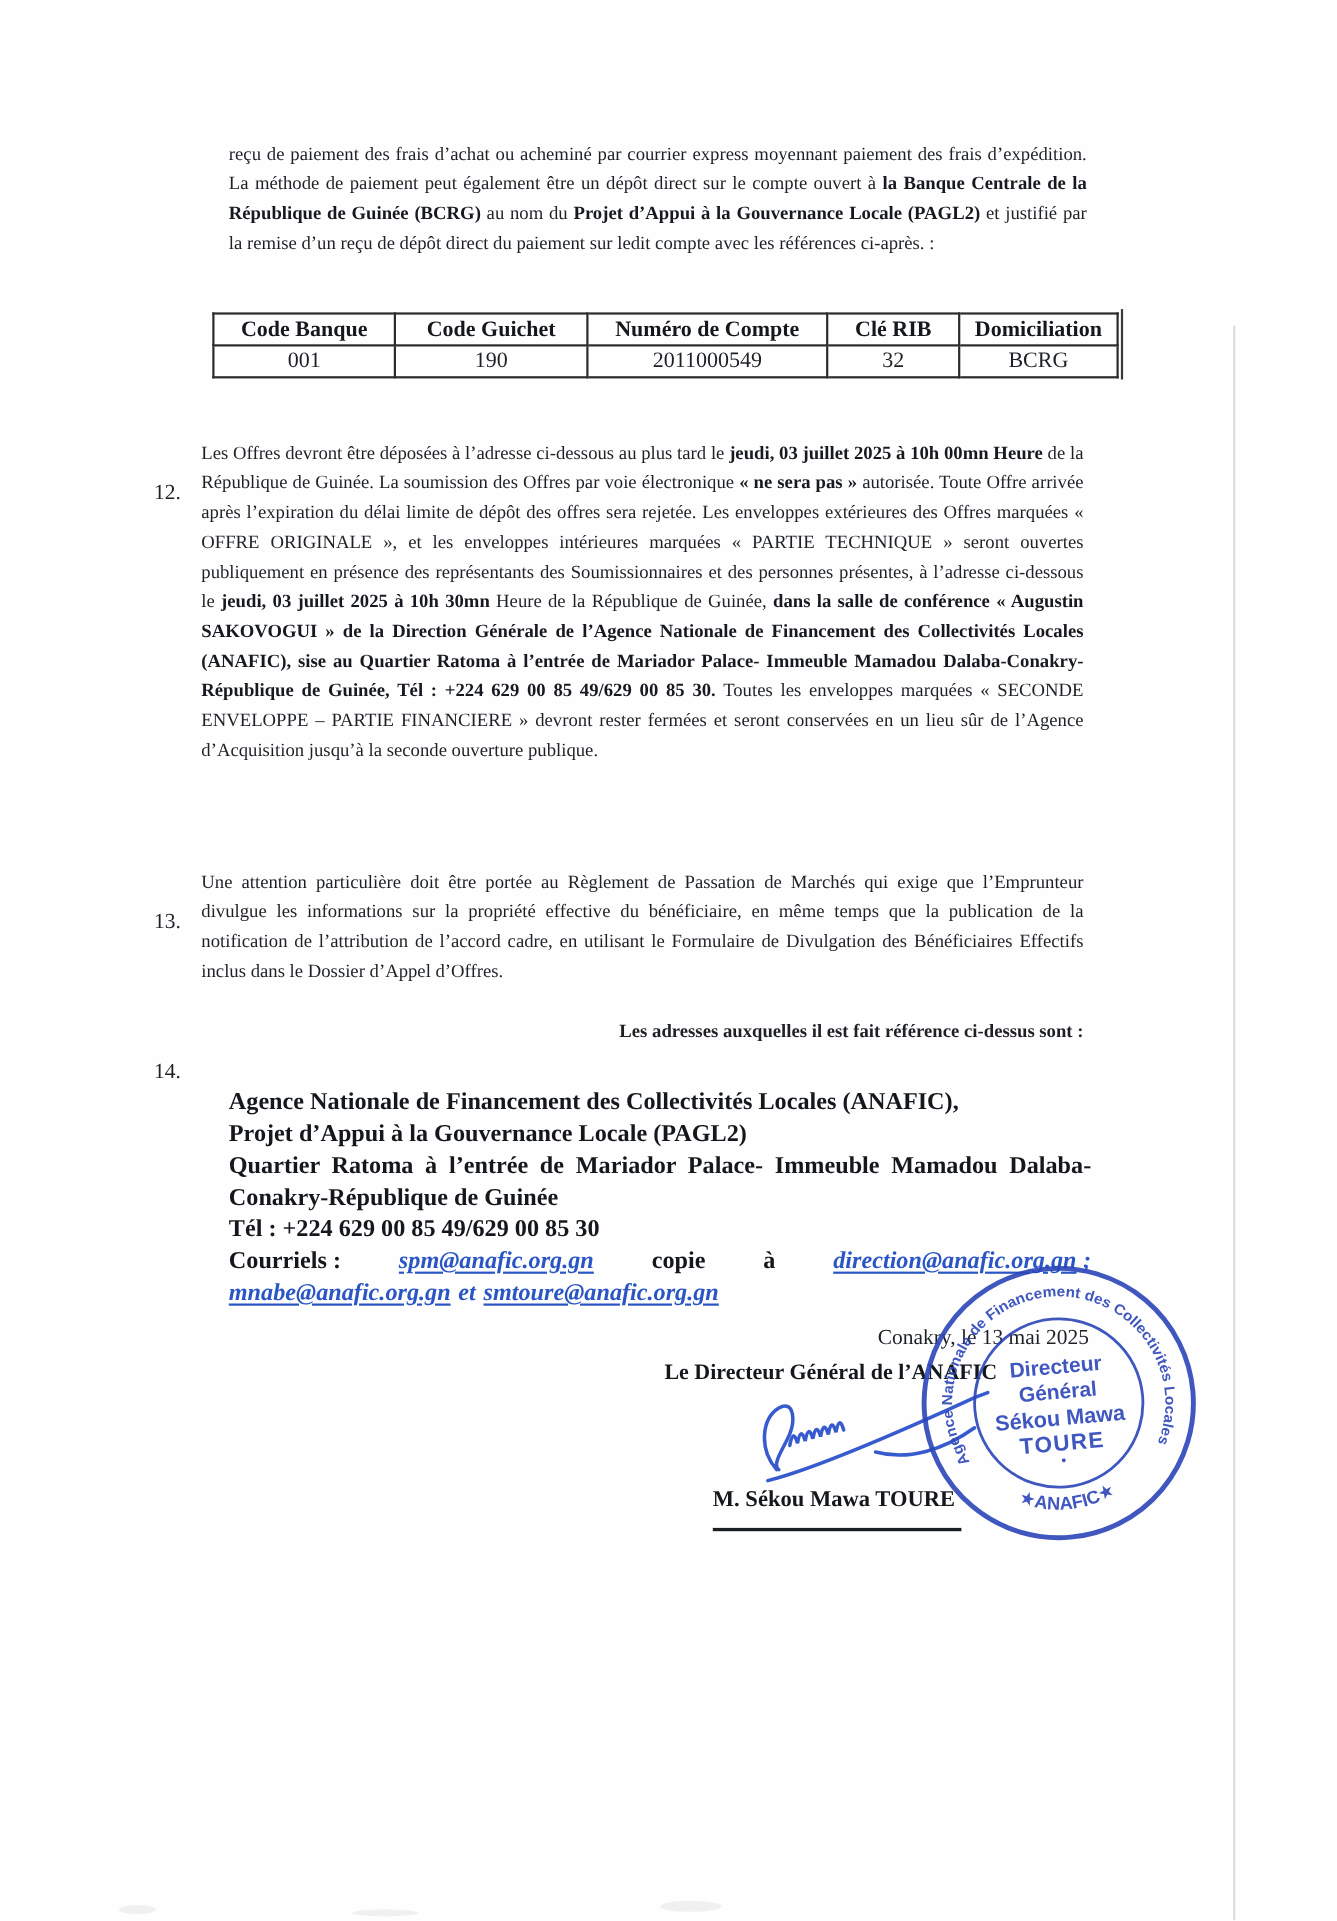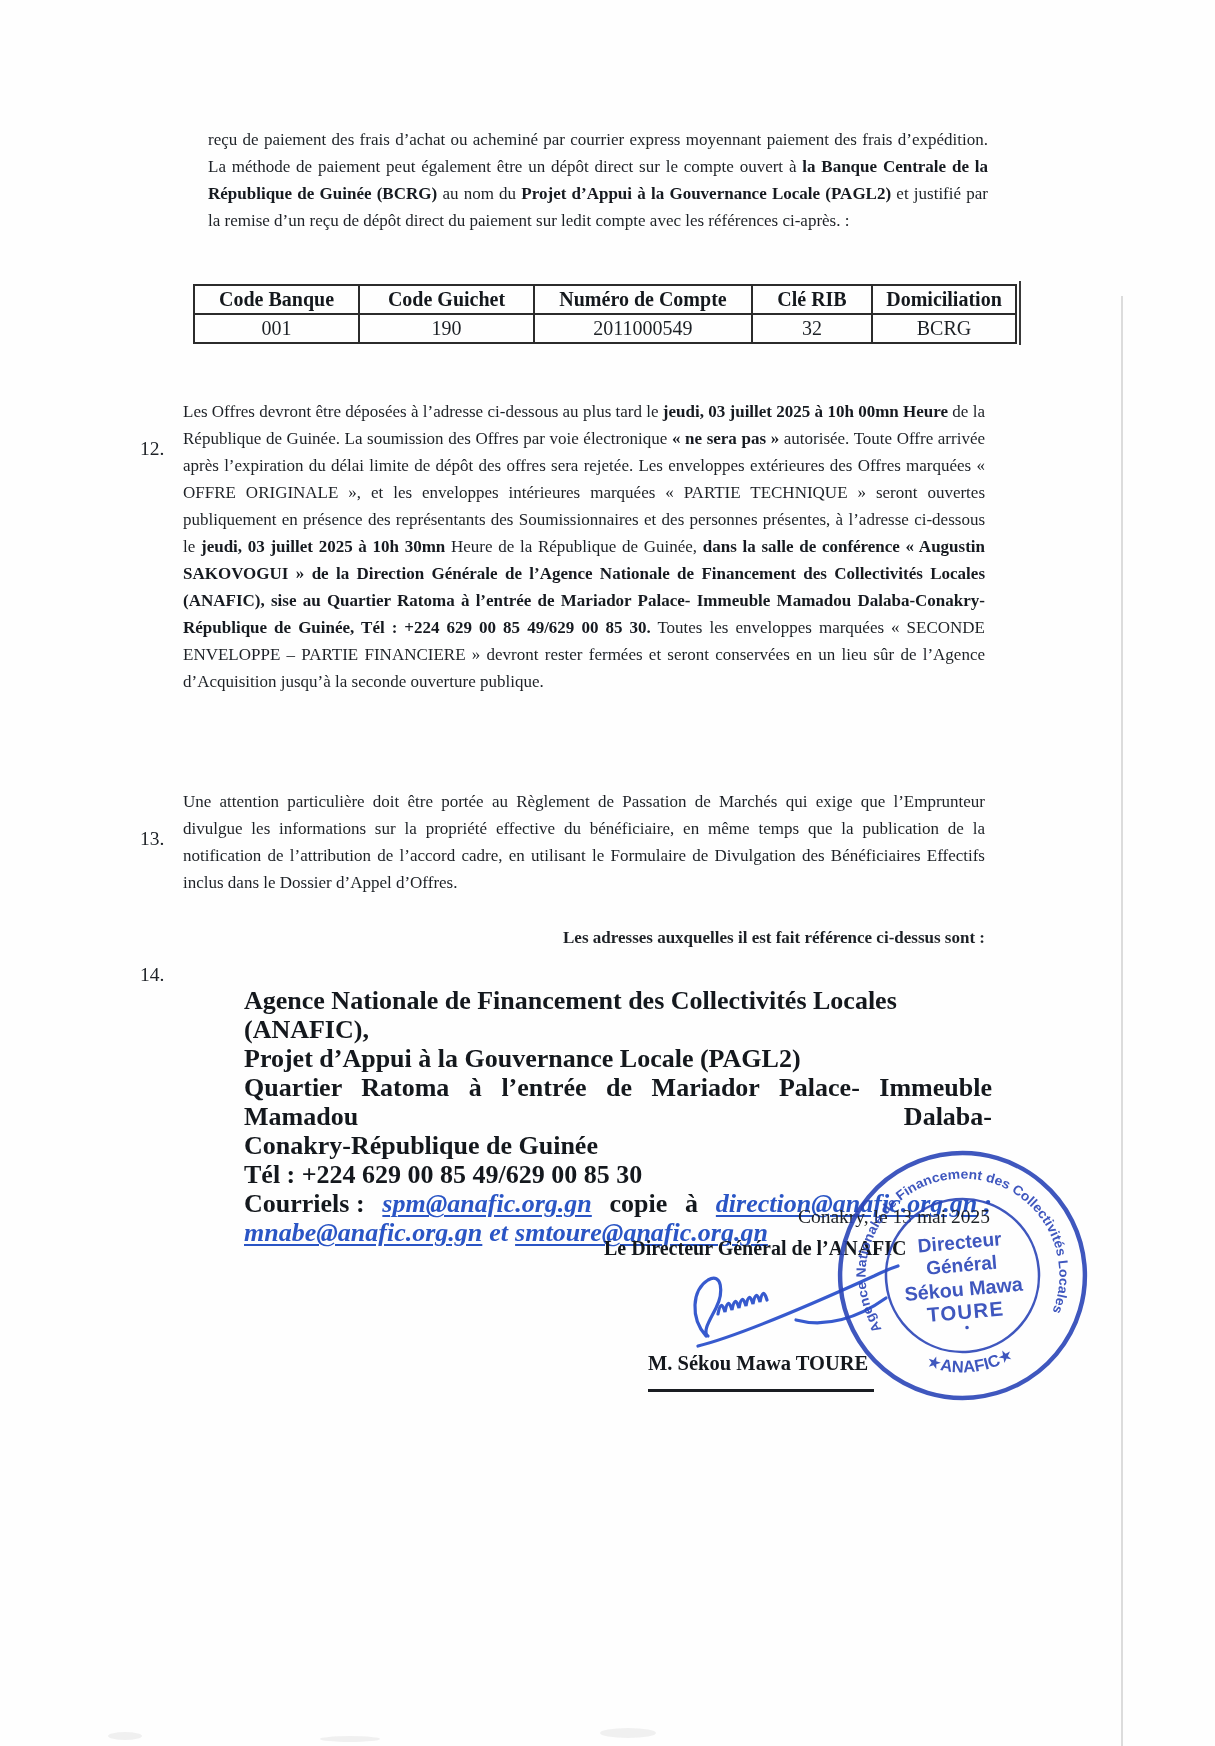--- a/index.html
+++ b/index.html
@@ -20,21 +20,21 @@
   .bank-table { position:absolute; left:193px; top:284px; border-collapse:collapse;
     font-size:20px; table-layout:fixed; }
   .bank-table th, .bank-table td {
     border:2px solid #2b2b2b; text-align:center; padding:0 4px; height:27px;
     overflow:hidden; white-space:nowrap; }
   .bank-table th { font-weight:bold; color:#14181d; }
   .table-shadow { left:1019px; top:281px; width:2px; height:64px; background:#3a3a3a; }
 
   
   .addr { left:208px; top:986px; width:784px; }
-  .addr-line { font-size:26px; line-height:29px; font-weight:bold; color:#14181d;margin-left:36px; }
+  .addr-line { font-size:22px; line-height:29px; font-weight:bold; color:#14181d; }
   .jlast { text-align:justify; text-align-last:justify; }
   .courriels { display:flex; justify-content:space-between; align-items:baseline; }
   .email { color:#2a55c5; font-style:italic; font-weight:bold;
     text-decoration:underline; text-decoration-thickness:2px; text-underline-offset:3px; }
   .bluei { color:#2a55c5; font-style:italic; font-weight:bold; }
   .semi { margin-left:6px; }
   .et { margin:0 7px; }
 
   
   .place-date { right:225px; top:1206px; font-size:19.5px; }

